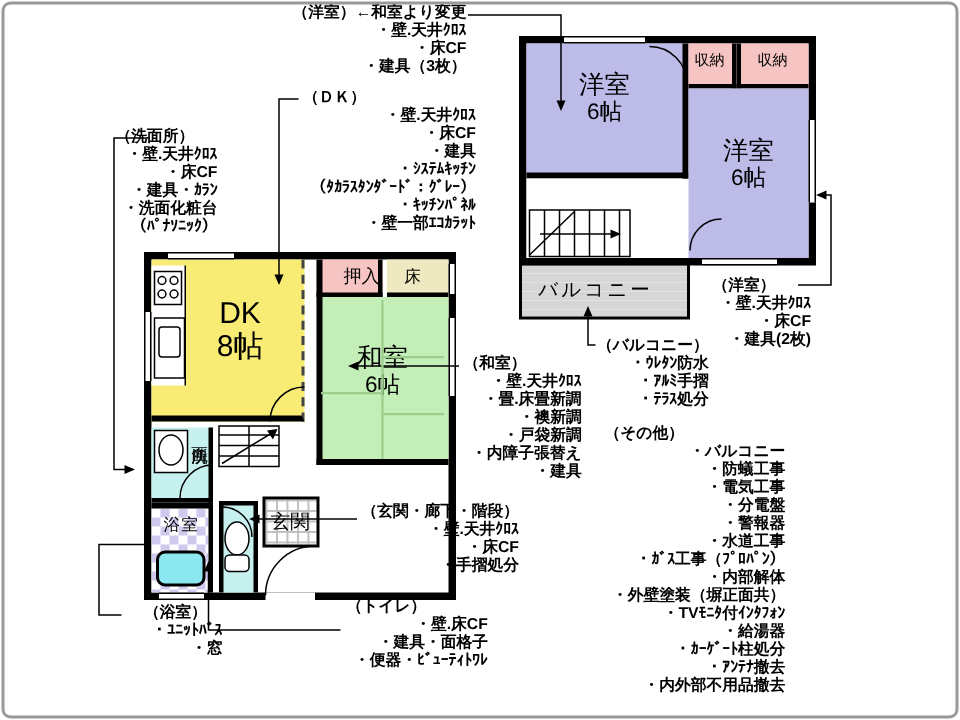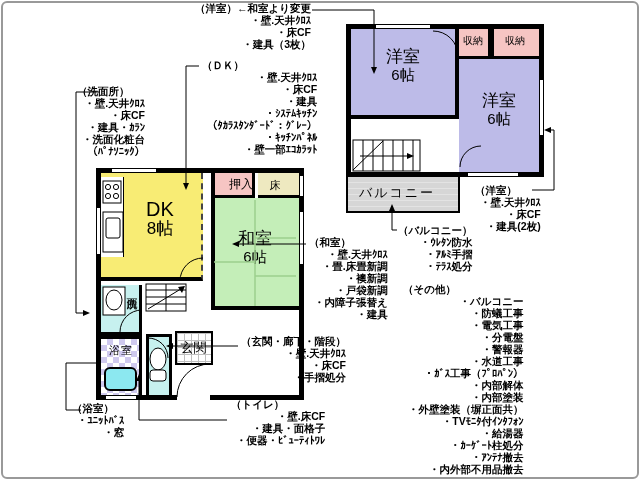--- a/index.html
+++ b/index.html
@@ -60,21 +60,21 @@
     <div class="room checker" style="left:0;top:162px;width:41px;height:60px;border-top:4px solid #000;border-right:3px solid #000;"></div>
     <div class="room" style="left:3px;top:194px;width:33px;height:24px;background:#8ce8f0;border:2px solid #000;border-radius:6px;z-index:3;"></div>
     <div class="room" style="left:45px;top:161px;width:26px;height:61px;background:#c7f1ef;border-top:3px solid #000;border-left:3px solid #000;border-right:3px solid #000;"></div>
     <div class="room tilebg" style="left:74px;top:158px;width:38px;height:34px;border:2px solid #000;"></div>
   </div>
 
   <div class="abs" style="left:177px;top:395px;width:33px;height:5px;background:#fff;z-index:4;"></div>
 
   <div class="rlabel" style="left:120px;top:198px;width:80px;font-size:20px;z-index:5;">
     <span class="rname">DK</span>
-    <span class="rsize" style="font-size:17px;">8帖</span>
+    <span class="rsize" style="font-size:20px;">8帖</span>
   </div>
   <div class="rlabel" style="left:211px;top:178px;width:60px;font-size:12px;z-index:5;">押入</div>
   <div class="rlabel" style="left:254px;top:179px;width:42px;font-size:11px;z-index:5;">床</div>
   <div class="rlabel" style="left:211px;top:230px;width:88px;font-size:17px;z-index:5;">
     <span class="rname">和室</span>
     <span class="rsize" style="font-size:15px;">6帖</span>
   </div>
   <div class="rlabel vtext" style="left:124px;top:289px;width:14px;font-size:11px;z-index:5;">洗面所</div>
   <div class="rlabel" style="left:102px;top:344px;width:38px;font-size:11px;letter-spacing:1px;z-index:5;background:rgba(255,255,255,0.0);">浴室</div>
   <div class="rlabel" style="left:175px;top:341px;width:37px;font-size:13px;z-index:5;">玄関</div>
@@ -120,21 +120,21 @@
       <div class="ann-line">・戸袋新調</div>
       <div class="ann-line">・内障子張替え</div>
       <div class="ann-line">・建具</div>
     </div>
   <div class="ann" style="left:241px;top:335px;">
       <div class="ann-line">（玄関・廊下・階段）</div>
       <div class="ann-line">・壁.天井ｸﾛｽ</div>
       <div class="ann-line">・床CF</div>
       <div class="ann-line">・手摺処分</div>
     </div>
-  <div class="ann" style="left:72px;top:402px;">
+  <div class="ann" style="left:96px;top:402px;">
       <div class="ann-line">（浴室）</div>
       <div class="ann-line">・ﾕﾆｯﾄﾊﾞｽ</div>
       <div class="ann-line">・窓</div>
     </div>
   <div class="ann" style="left:231px;top:398px;">
       <div class="ann-line">（トイレ）</div>
       <div class="ann-line">・壁.床CF</div>
       <div class="ann-line">・建具・面格子</div>
       <div class="ann-line">・便器・ﾋﾞｭｰﾃｨﾄﾜﾚ</div>
     </div>
@@ -153,21 +153,20 @@
   <div class="ann" style="left:403px;top:283px;">
       <div class="ann-line">（その他）</div>
       <div class="ann-line">・バルコニー</div>
       <div class="ann-line">・防蟻工事</div>
       <div class="ann-line">・電気工事</div>
       <div class="ann-line">・分電盤</div>
       <div class="ann-line">・警報器</div>
       <div class="ann-line">・水道工事</div>
       <div class="ann-line">・ｶﾞｽ工事（ﾌﾟﾛﾊﾟﾝ）</div>
       <div class="ann-line">・内部解体</div>
-      <div class="ann-line">・内部塗装</div>
       <div class="ann-line">・外壁塗装（塀正面共）</div>
       <div class="ann-line">・TVﾓﾆﾀ付ｲﾝﾀﾌｫﾝ</div>
       <div class="ann-line">・給湯器</div>
       <div class="ann-line">・ｶｰｹﾞｰﾄ柱処分</div>
       <div class="ann-line">・ｱﾝﾃﾅ撤去</div>
       <div class="ann-line">・内外部不用品撤去</div>
     </div>
 
   <svg id="overlay" width="640" height="480">
 

